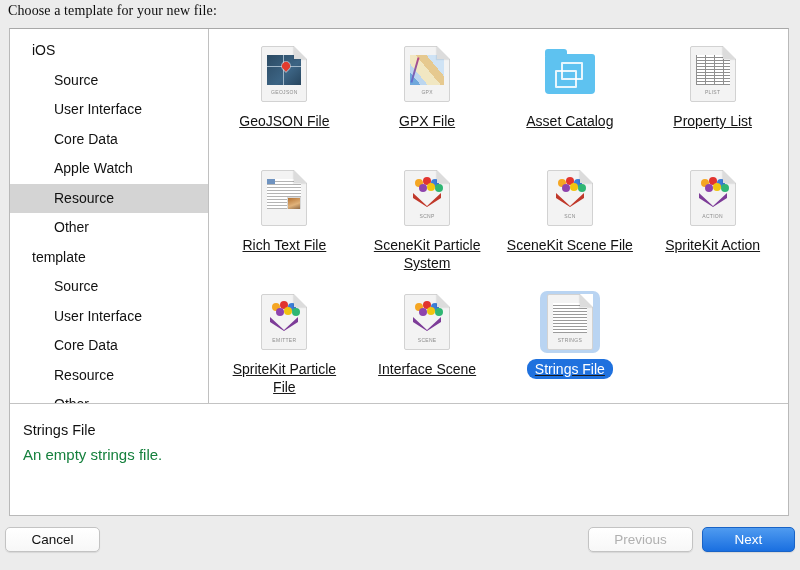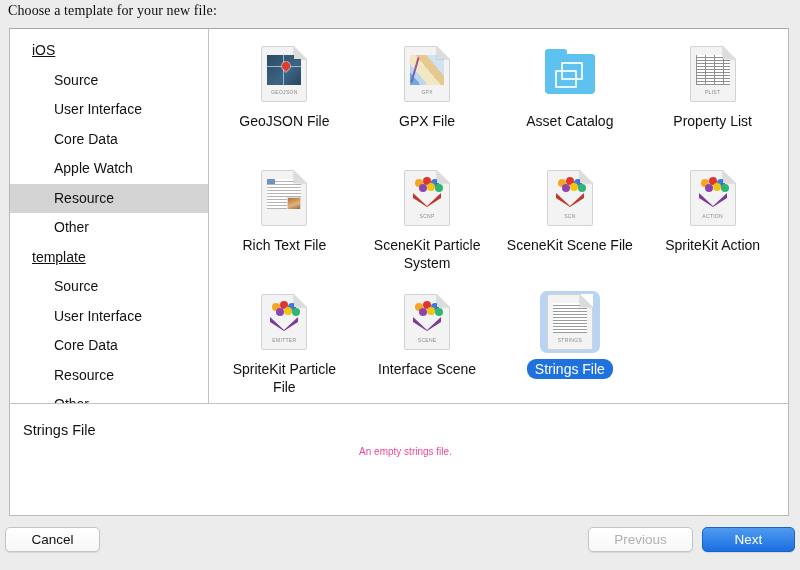--- a/index.html
+++ b/index.html
@@ -45,35 +45,36 @@
     box-sizing:border-box;
   }
   .side-row{
     height:29.5px;line-height:29.5px;
     font-size:14px;
     color:#111;
     white-space:nowrap;
     padding-left:22px;
     box-sizing:border-box;
   }
-  .side-row.group{padding-left:22px;text-decoration:underline;}
+  .side-row.group{padding-left:22px;}
   .side-row.child{padding-left:44px;}
   .side-row.selected{background:#d4d4d4;}
   
   .grid-area{
     flex:1 1 auto;
     position:relative;
     background:#ffffff;
     overflow:hidden;
   }
   .grid{
     display:grid;
     grid-template-columns:repeat(4,1fr);
     grid-auto-rows:124px;
     padding:6px 4px 0 4px;
+    text-decoration:underline;
   }
   .cell{
     display:flex;flex-direction:column;align-items:center;
     padding-top:8px;
   }
   .icon-wrap{
     width:60px;height:62px;
     display:flex;align-items:center;justify-content:center;
     border-radius:7px;
   }
@@ -95,21 +96,21 @@
   }
   
   .desc{
     flex:0 0 112px;
     border-top:1px solid #c3c3c3;
     background:#ffffff;
     padding:18px 0 0 13px;
     box-sizing:border-box;
   }
   .desc-title{font-size:14.5px;color:#111;margin-bottom:8px;}
-  .desc-body{font-size:10px;color:#ec4899;text-align:center;}
+  .desc-body{font-size:15px;color:#15803d;}
   
   .footer{
     position:absolute;left:0;top:517px;width:800px;height:53px;
     background:#ececec;
   }
   .btn{
     position:absolute;
     height:25px;line-height:23px;
     border-radius:5px;
     font-size:13.5px;

